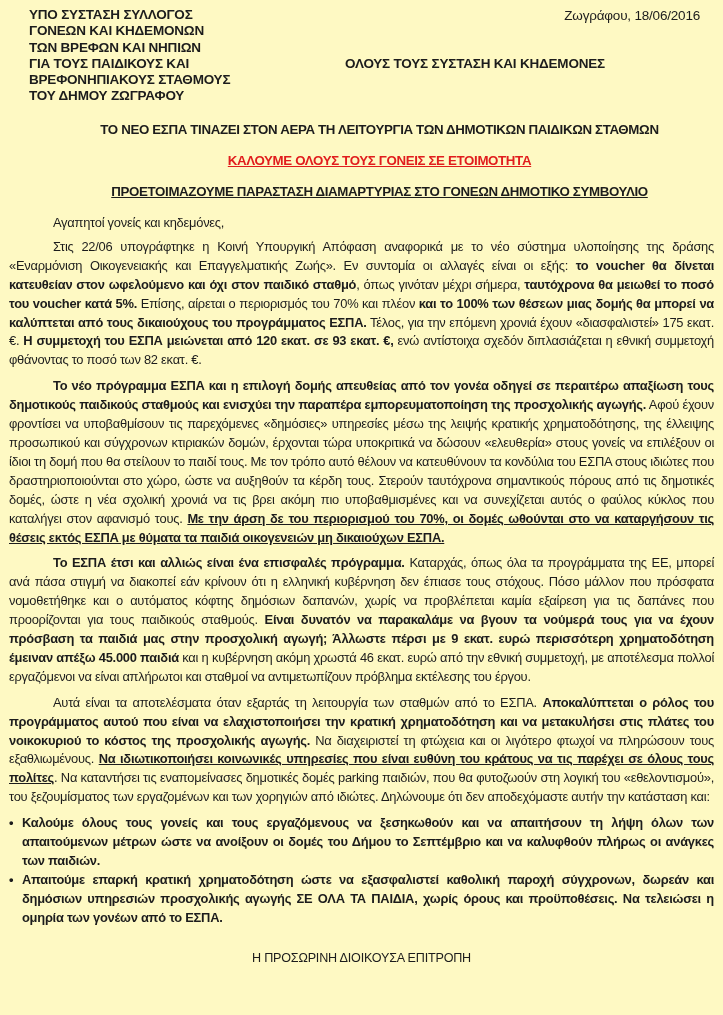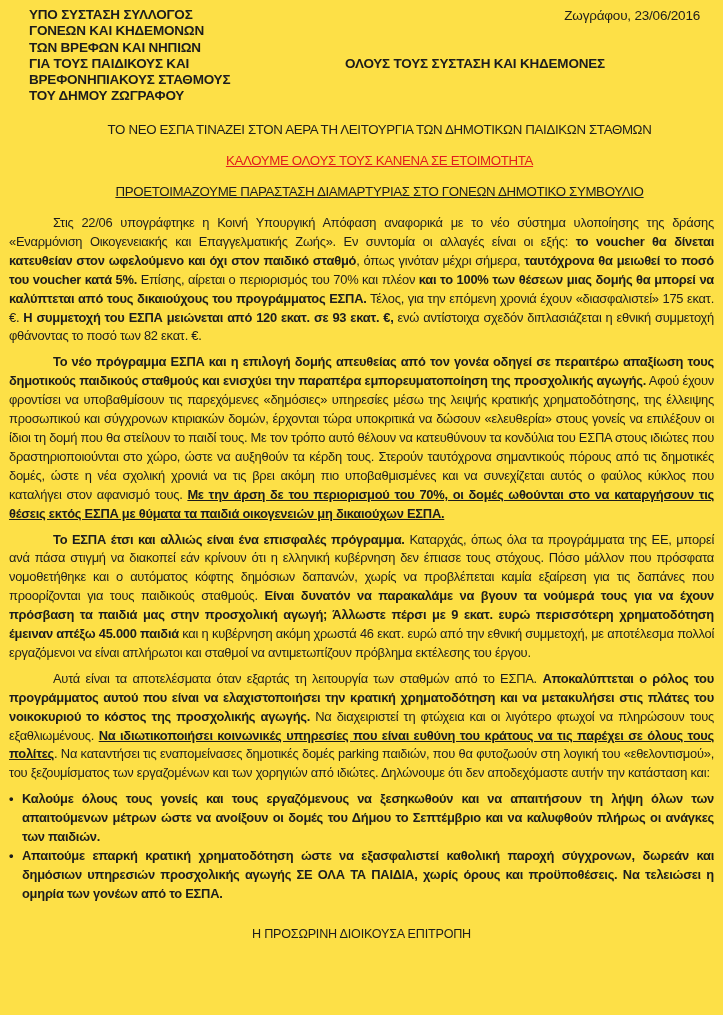--- a/index.html
+++ b/index.html
@@ -6,21 +6,21 @@
     --ink: #1c1c1c;
     --red: #e11d1d;
   }
   * { box-sizing: border-box; margin: 0; padding: 0; }
   html, body { background: #ffffff; }
   body { font-family: "Liberation Sans", "DejaVu Sans", sans-serif; color: var(--ink); }
   .page {
     position: relative;
     width: 723px;
     height: 1015px;
-    background: #fde047;
+    background: #fef9c3;
     padding: 5px 9px 0 9px;
     overflow: hidden;
   }
 
   
   .letterhead { position: relative; height: 104px; }
   .org-block { position: absolute; left: 20px; top: 2px; }
   .org-line {
     font-weight: 700;
     font-size: 13.5px;
@@ -41,21 +41,21 @@
     font-size: 13.5px;
     line-height: 16.3px;
     letter-spacing: -0.2px;
     white-space: nowrap;
   }
 
   
   .headlines { margin-top: 12px; text-align: center; }
   .hl { margin-bottom: 14px; line-height: 16px; }
   .hl-text {
-    font-weight: 400;
+    font-weight: 700;
     font-size: 13.3px;
     letter-spacing: -0.35px;
     white-space: nowrap;
     margin-left: 36px;
   }
   .hl-text.u { text-decoration: underline; }
   .hl-text.red { color: var(--red); }
 
   
   .body-text { margin-top: 4px; }
@@ -103,39 +103,40 @@
 
   <header class="letterhead">
     <div class="org-block">
       <div class="org-line">ΥΠΟ ΣΥΣΤΑΣΗ ΣΥΛΛΟΓΟΣ</div>
       <div class="org-line">ΓΟΝΕΩΝ ΚΑΙ ΚΗΔΕΜΟΝΩΝ</div>
       <div class="org-line">ΤΩΝ ΒΡΕΦΩΝ ΚΑΙ ΝΗΠΙΩΝ</div>
       <div class="org-line">ΓΙΑ ΤΟΥΣ ΠΑΙΔΙΚΟΥΣ ΚΑΙ</div>
       <div class="org-line">ΒΡΕΦΟΝΗΠΙΑΚΟΥΣ ΣΤΑΘΜΟΥΣ</div>
       <div class="org-line">ΤΟΥ ΔΗΜΟΥ ΖΩΓΡΑΦΟΥ</div>
     </div>
-    <div class="date-line">Ζωγράφου, 23/06/2016</div>
+    <div class="date-line">Ζωγράφου, 18/06/2016</div>
     <div class="to-block">
       <div class="to-recipient">ΟΛΟΥΣ ΤΟΥΣ ΣΥΣΤΑΣΗ ΚΑΙ ΚΗΔΕΜΟΝΕΣ</div>
     </div>
   </header>
 
   <section class="headlines">
     <div class="hl">
       <span class="hl-text">ΤΟ ΝΕΟ ΕΣΠΑ ΤΙΝΑΖΕΙ ΣΤΟΝ ΑΕΡΑ ΤΗ ΛΕΙΤΟΥΡΓΙΑ ΤΩΝ ΔΗΜΟΤΙΚΩΝ ΠΑΙΔΙΚΩΝ ΣΤΑΘΜΩΝ</span>
     </div>
     <div class="hl">
-      <span class="hl-text red u">ΚΑΛΟΥΜΕ ΟΛΟΥΣ ΤΟΥΣ ΚΑΝΕΝΑ ΣΕ ΕΤΟΙΜΟΤΗΤΑ</span>
+      <span class="hl-text red u">ΚΑΛΟΥΜΕ ΟΛΟΥΣ ΤΟΥΣ ΓΟΝΕΙΣ ΣΕ ΕΤΟΙΜΟΤΗΤΑ</span>
     </div>
     <div class="hl">
       <span class="hl-text u">ΠΡΟΕΤΟΙΜΑΖΟΥΜΕ ΠΑΡΑΣΤΑΣΗ ΔΙΑΜΑΡΤΥΡΙΑΣ ΣΤΟ ΓΟΝΕΩΝ ΔΗΜΟΤΙΚΟ ΣΥΜΒΟΥΛΙΟ</span>
     </div>
   </section>
 
   <section class="body-text">
+    <p class="salutation">Αγαπητοί γονείς και κηδεμόνες,</p>
     <p><span>Στις 22/06 υπογράφτηκε η Κοινή Υπουργική Απόφαση αναφορικά με το νέο σύστημα υλοποίησης της δράσης «Εναρμόνιση Οικογενειακής και Επαγγελματικής Ζωής». Εν συντομία οι αλλαγές είναι οι εξής: </span><span class="b">το voucher θα δίνεται κατευθείαν στον ωφελούμενο και όχι στον παιδικό σταθμό</span><span>, όπως γινόταν μέχρι σήμερα, </span><span class="b">ταυτόχρονα θα μειωθεί το ποσό του voucher κατά 5%.</span><span> Επίσης, αίρεται ο περιορισμός του 70% και πλέον </span><span class="b">και το 100% των θέσεων μιας δομής θα μπορεί να καλύπτεται από τους δικαιούχους του προγράμματος ΕΣΠΑ.</span><span> Τέλος, για την επόμενη χρονιά έχουν «διασφαλιστεί» 175 εκατ. €. </span><span class="b">Η συμμετοχή του ΕΣΠΑ μειώνεται από 120 εκατ. σε 93 εκατ. €,</span><span> ενώ αντίστοιχα σχεδόν διπλασιάζεται η εθνική συμμετοχή φθάνοντας το ποσό των 82 εκατ. €.</span></p>
     <p><span class="b">Το νέο πρόγραμμα ΕΣΠΑ και η επιλογή δομής απευθείας από τον γονέα οδηγεί σε περαιτέρω απαξίωση τους δημοτικούς παιδικούς σταθμούς και ενισχύει την παραπέρα εμπορευματοποίηση της προσχολικής αγωγής.</span><span> Αφού έχουν φροντίσει να υποβαθμίσουν τις παρεχόμενες «δημόσιες» υπηρεσίες μέσω της λειψής κρατικής χρηματοδότησης, της έλλειψης προσωπικού και σύγχρονων κτιριακών δομών, έρχονται τώρα υποκριτικά να δώσουν «ελευθερία» στους γονείς να επιλέξουν οι ίδιοι τη δομή που θα στείλουν το παιδί τους. Με τον τρόπο αυτό θέλουν να κατευθύνουν τα κονδύλια του ΕΣΠΑ στους ιδιώτες που δραστηριοποιούνται στο χώρο, ώστε να αυξηθούν τα κέρδη τους. Στερούν ταυτόχρονα σημαντικούς πόρους από τις δημοτικές δομές, ώστε η νέα σχολική χρονιά να τις βρει ακόμη πιο υποβαθμισμένες και να συνεχίζεται αυτός ο φαύλος κύκλος που καταλήγει στον αφανισμό τους. </span><span class="b u">Με την άρση δε του περιορισμού του 70%, οι δομές ωθούνται στο να καταργήσουν τις θέσεις εκτός ΕΣΠΑ με θύματα τα παιδιά οικογενειών μη δικαιούχων ΕΣΠΑ.</span></p>
     <p><span class="b">Το ΕΣΠΑ έτσι και αλλιώς είναι ένα επισφαλές πρόγραμμα.</span><span> Καταρχάς, όπως όλα τα προγράμματα της ΕΕ, μπορεί ανά πάσα στιγμή να διακοπεί εάν κρίνουν ότι η ελληνική κυβέρνηση δεν έπιασε τους στόχους. Πόσο μάλλον που πρόσφατα νομοθετήθηκε και ο αυτόματος κόφτης δημόσιων δαπανών, χωρίς να προβλέπεται καμία εξαίρεση για τις δαπάνες που προορίζονται για τους παιδικούς σταθμούς. </span><span class="b">Είναι δυνατόν να παρακαλάμε να βγουν τα νούμερά τους για να έχουν πρόσβαση τα παιδιά μας στην προσχολική αγωγή; Άλλωστε πέρσι με 9 εκατ. ευρώ περισσότερη χρηματοδότηση έμειναν απέξω 45.000 παιδιά</span><span> και η κυβέρνηση ακόμη χρωστά 46 εκατ. ευρώ από την εθνική συμμετοχή, με αποτέλεσμα πολλοί εργαζόμενοι να είναι απλήρωτοι και σταθμοί να αντιμετωπίζουν πρόβλημα εκτέλεσης του έργου.</span></p>
     <p><span>Αυτά είναι τα αποτελέσματα όταν εξαρτάς τη λειτουργία των σταθμών από το ΕΣΠΑ. </span><span class="b">Αποκαλύπτεται ο ρόλος του προγράμματος αυτού που είναι να ελαχιστοποιήσει την κρατική χρηματοδότηση και να μετακυλήσει στις πλάτες του νοικοκυριού το κόστος της προσχολικής αγωγής.</span><span> Να διαχειριστεί τη φτώχεια και οι λιγότερο φτωχοί να πληρώσουν τους εξαθλιωμένους. </span><span class="b u">Να ιδιωτικοποιήσει κοινωνικές υπηρεσίες που είναι ευθύνη του κράτους να τις παρέχει σε όλους τους πολίτες</span><span>. Να καταντήσει τις εναπομείνασες δημοτικές δομές parking παιδιών, που θα φυτοζωούν στη λογική του «εθελοντισμού», του ξεζουμίσματος των εργαζομένων και των χορηγιών από ιδιώτες. Δηλώνουμε ότι δεν αποδεχόμαστε αυτήν την κατάσταση και:</span></p>
 
     <ul class="bullets">
       <li>
         <span class="marker">•</span>
         <span>Καλούμε όλους τους γονείς και τους εργαζόμενους να ξεσηκωθούν και να απαιτήσουν τη λήψη όλων των απαιτούμενων μέτρων ώστε να ανοίξουν οι δομές του Δήμου το Σεπτέμβριο και να καλυφθούν πλήρως οι ανάγκες των παιδιών.</span>
       </li>

